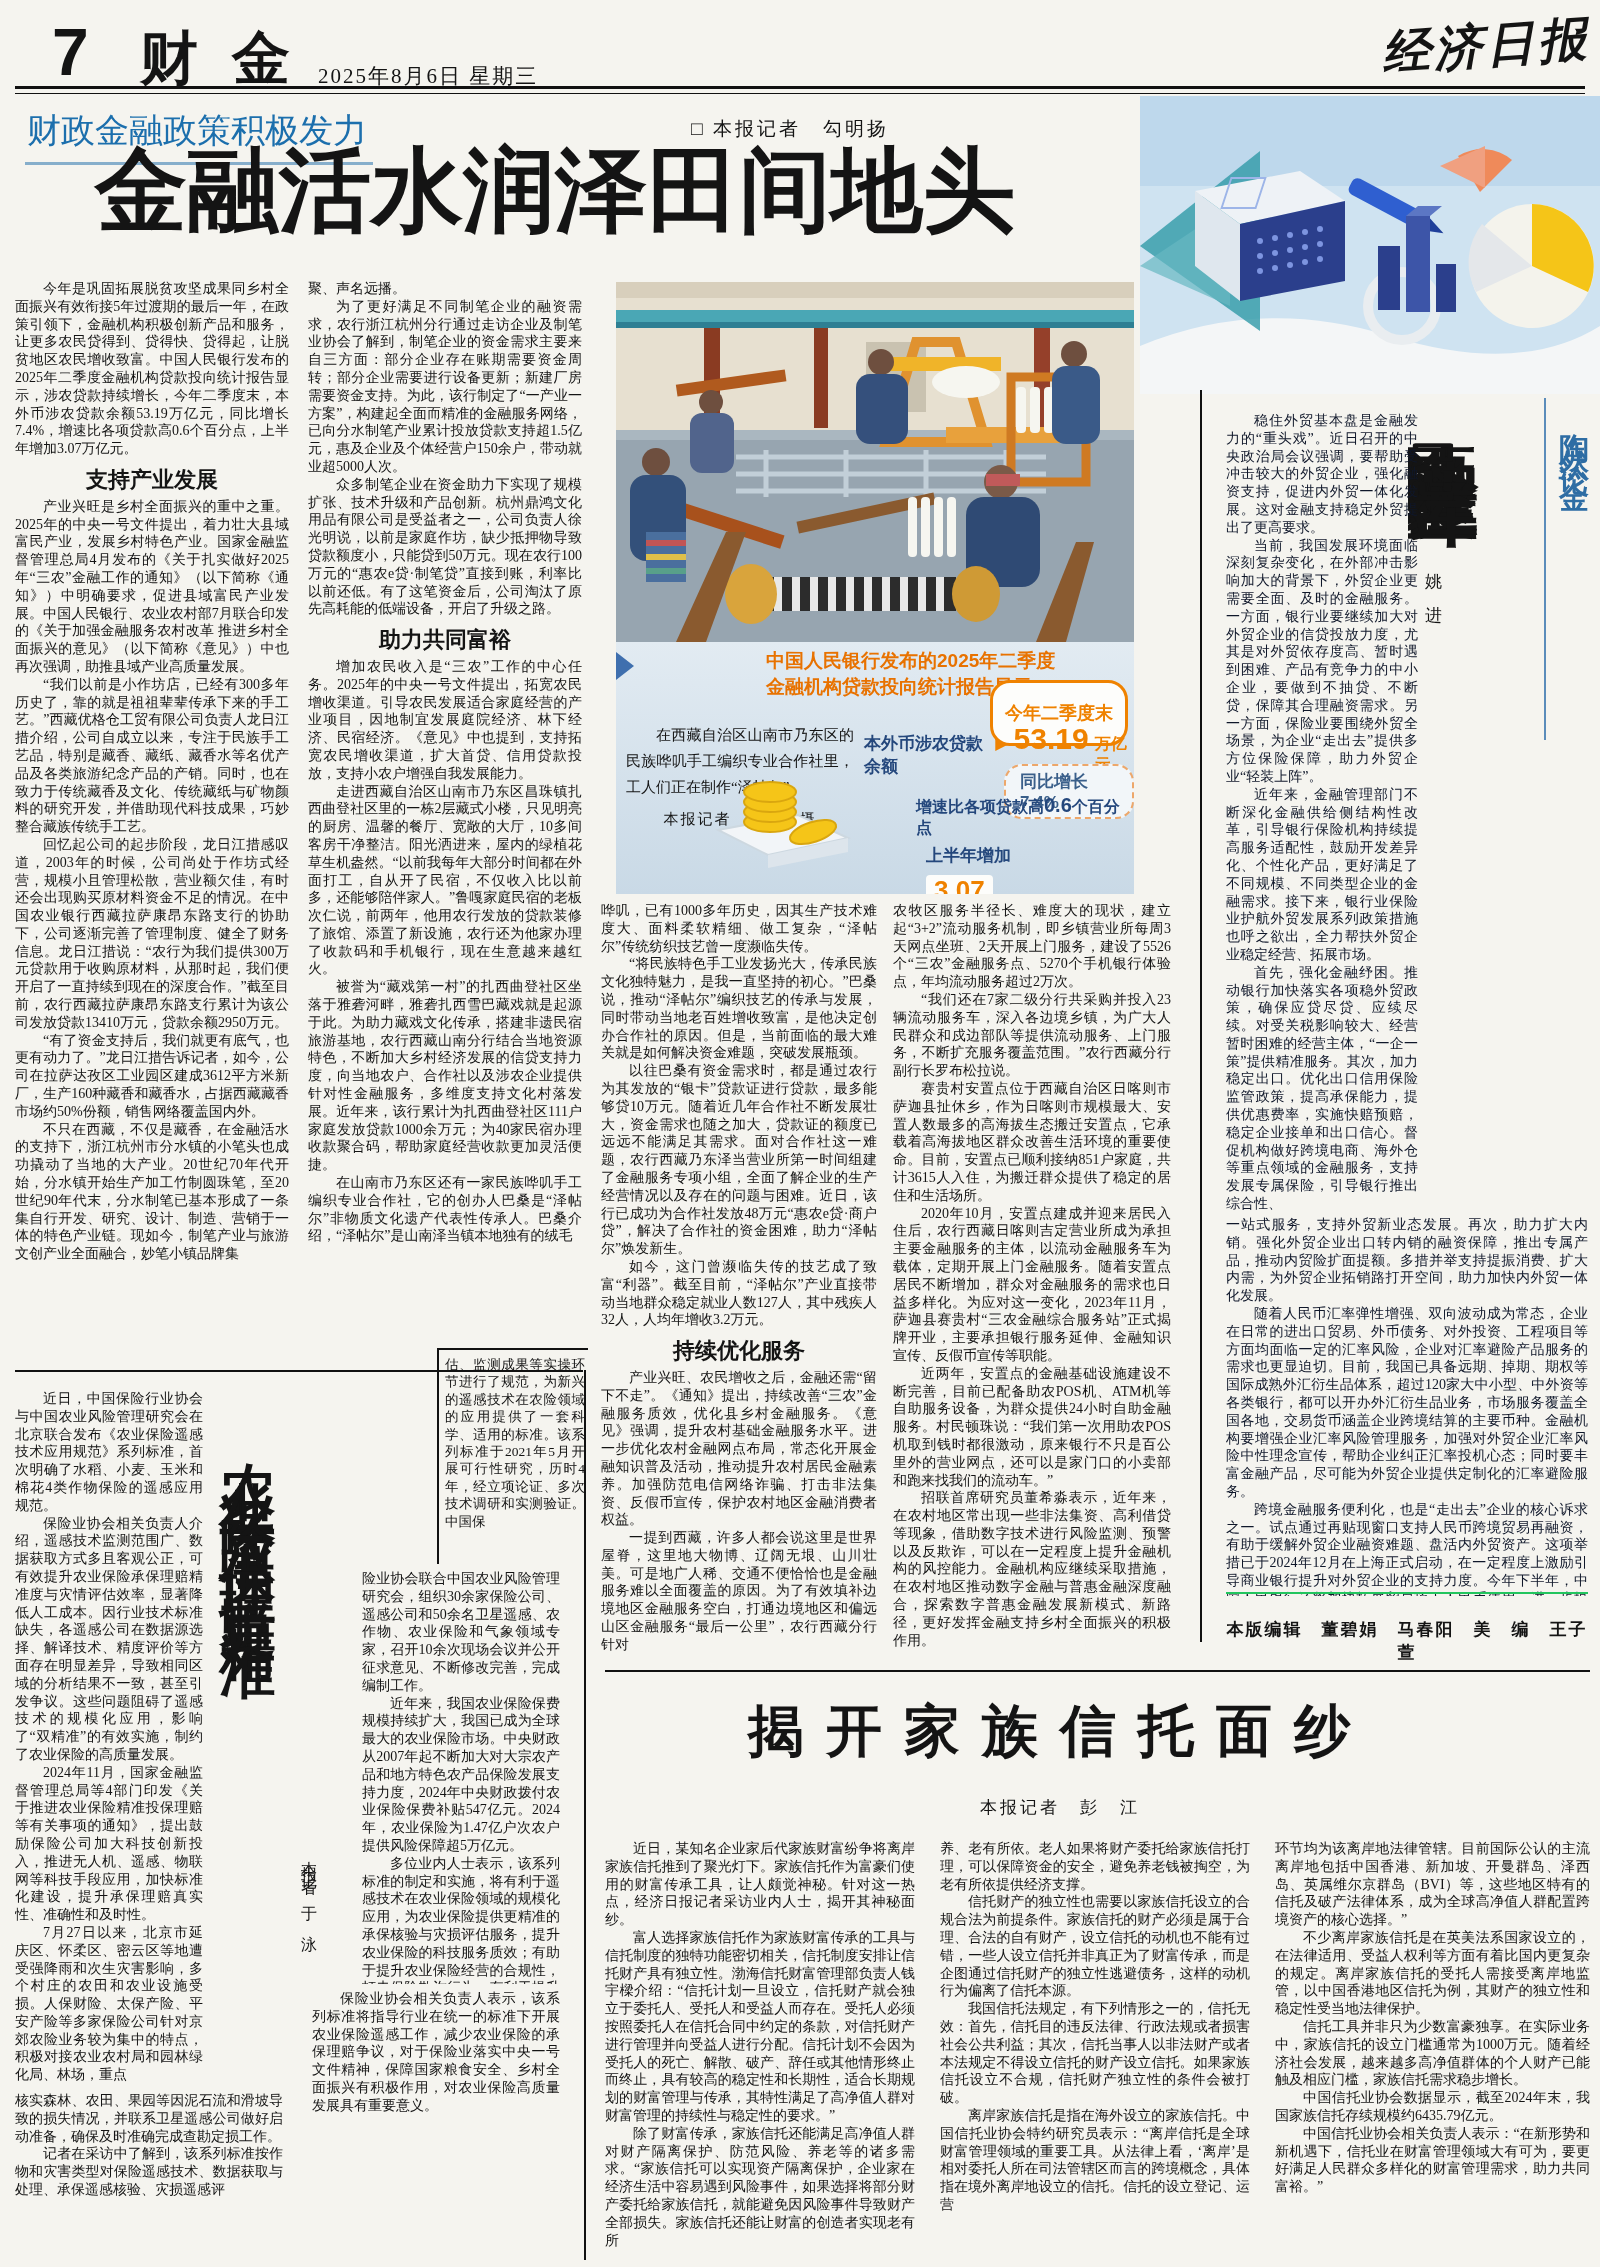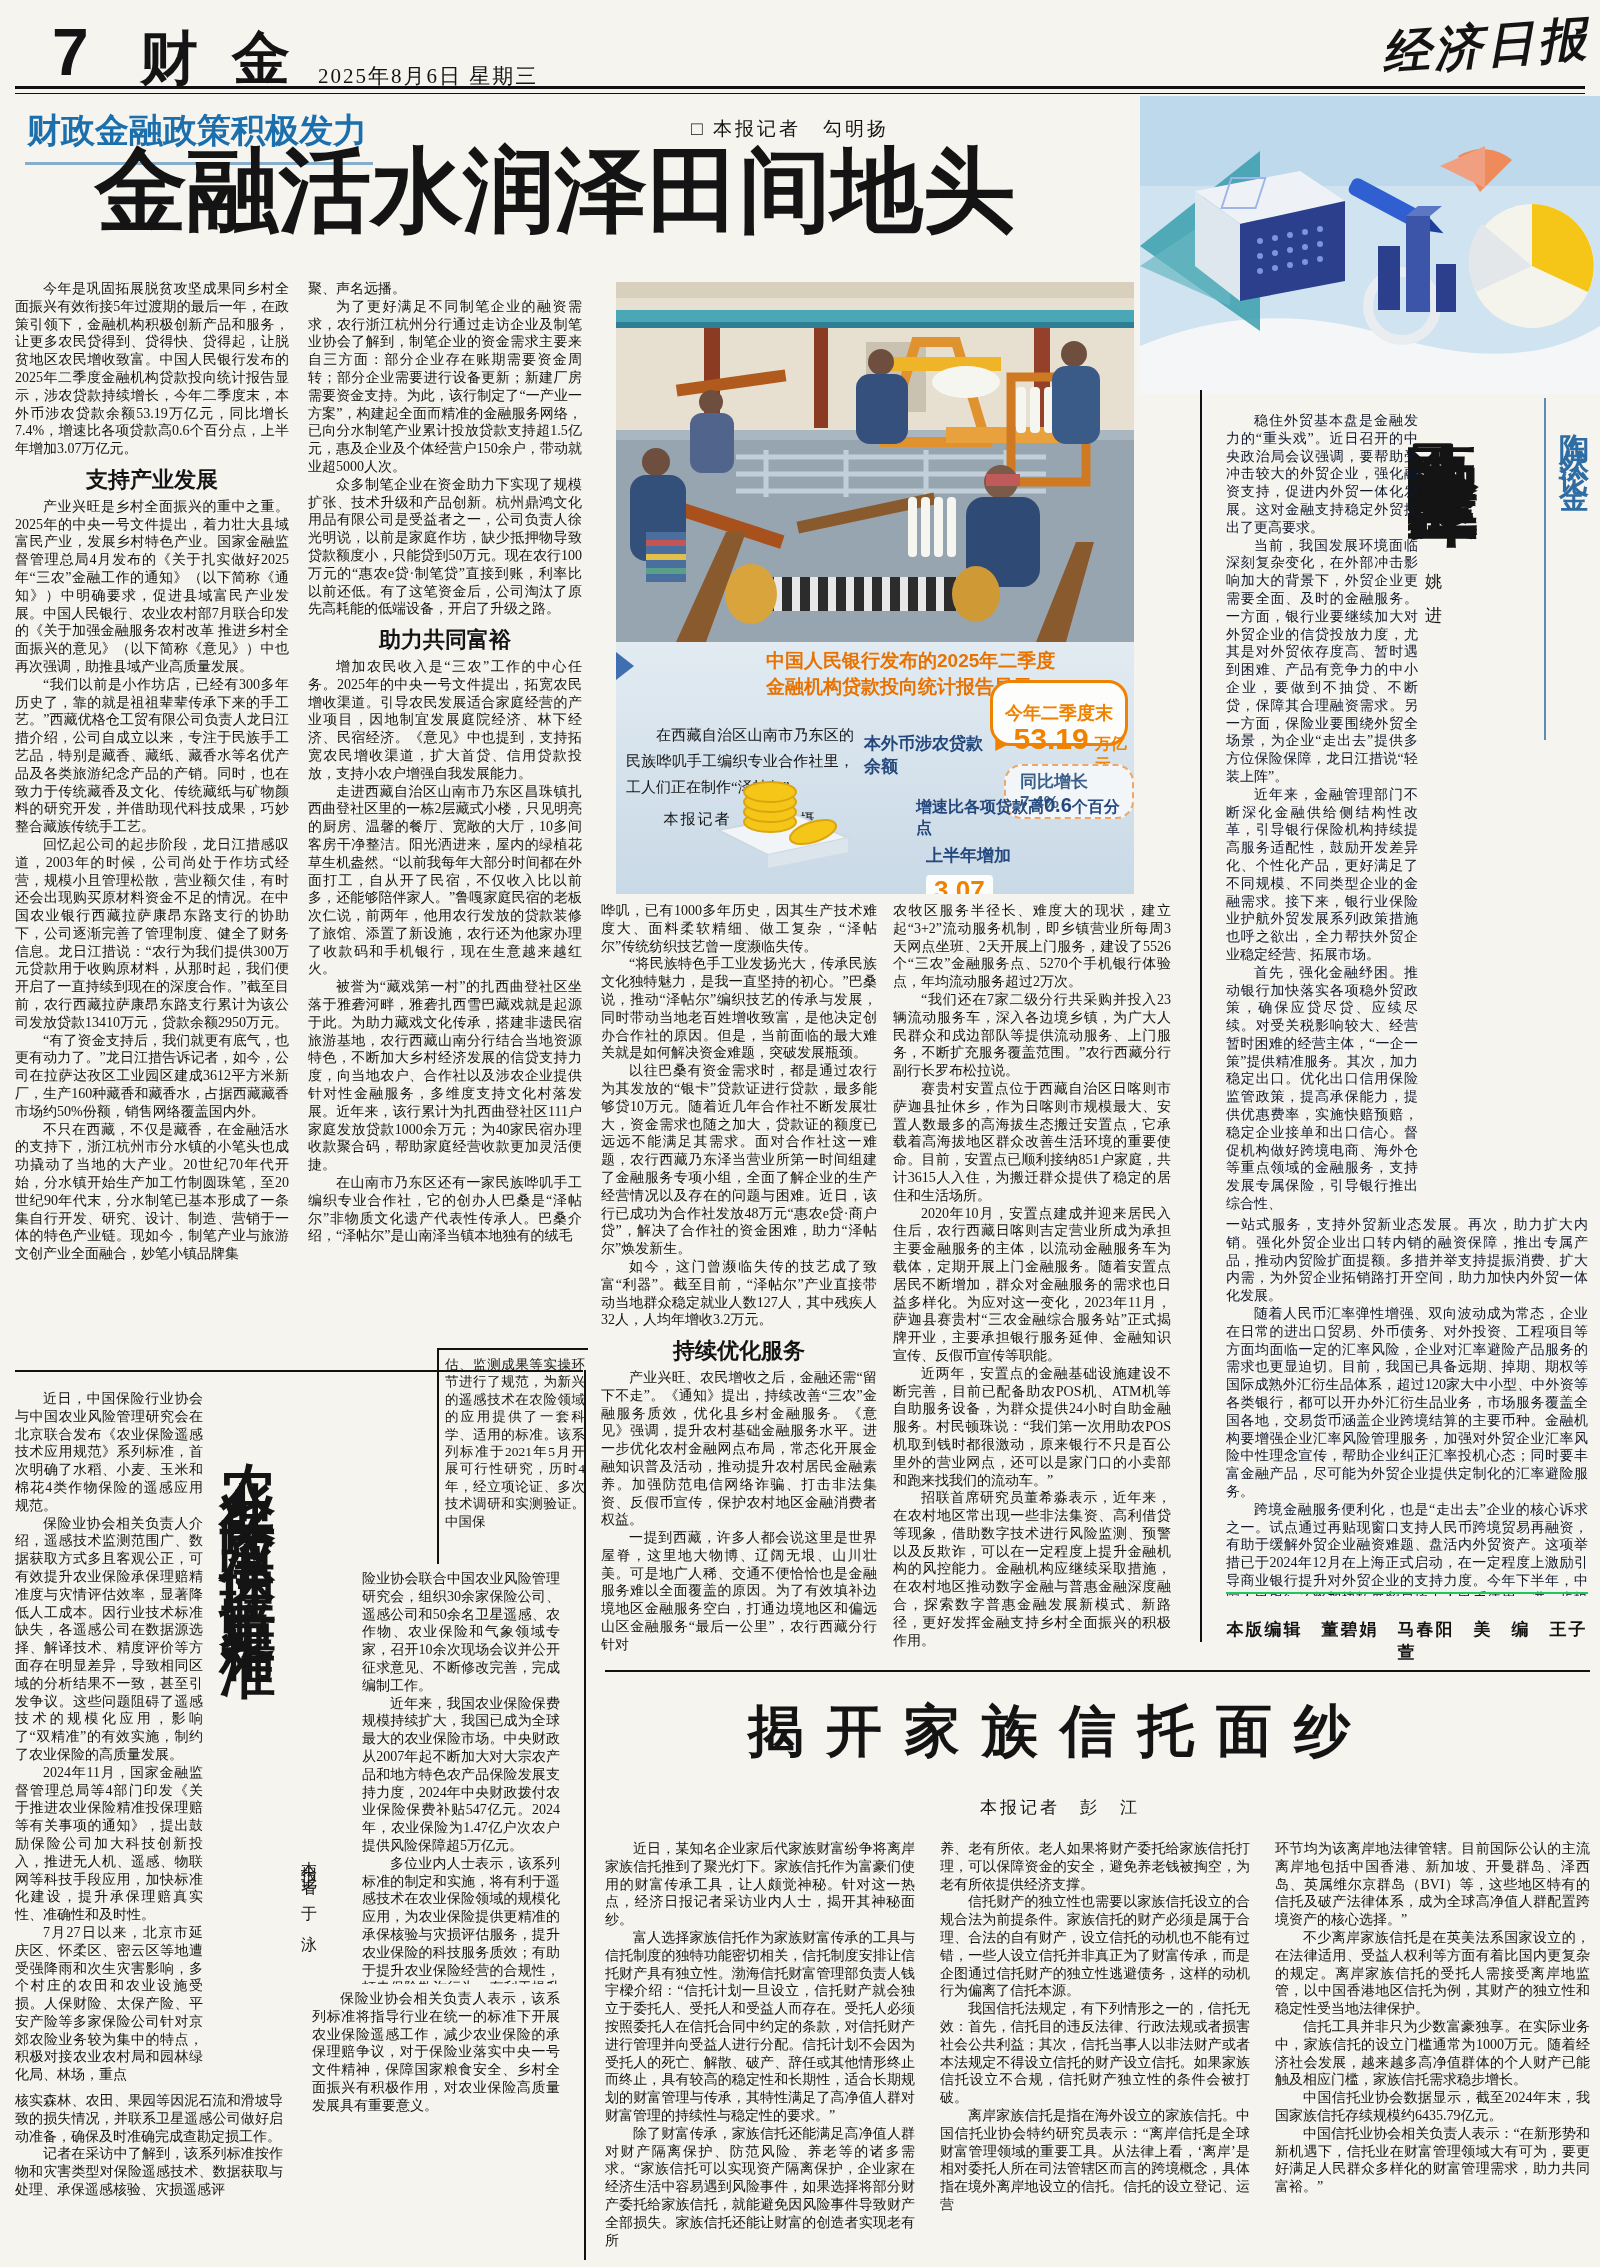--- a/index.html
+++ b/index.html
@@ -7,21 +7,21 @@
        font-family:"Liberation Serif","DejaVu Serif",serif;overflow:hidden;}
   .abs{position:absolute;}
   
   .pagenum{left:52px;top:14px;font-size:66px;font-weight:900;font-family:"Liberation Sans",sans-serif;}
   .secname{left:140px;top:20px;font-size:58px;font-weight:900;letter-spacing:34px;}
   .pdate{left:318px;top:62px;font-size:21px;letter-spacing:2px;}
   .masthead{left:1382px;top:14px;font-size:48px;font-weight:700;font-style:italic;transform:rotate(-4deg);letter-spacing:4px;}
   .rule1{left:15px;top:86px;width:1570px;height:3px;background:#111;}
   .rule2{left:15px;top:93px;width:1570px;height:1px;background:#111;}
   
-  .kicker{left:25px;top:108px;font-size:34px;font-weight:700;color:#1c6fad;border-bottom:3px solid #86aecb;padding:0 6px 8px 2px;}
+  .kicker{left:25px;top:108px;font-size:34px;font-weight:400;color:#1c6fad;border-bottom:3px solid #86aecb;padding:0 6px 8px 2px;}
   .topbyline{left:610px;top:116px;width:360px;text-align:center;font-size:19px;letter-spacing:3px;}
   .mainhead{left:95px;top:142px;width:1212px;display:flex;justify-content:space-between;
             font-size:92px;font-weight:900;font-family:"Liberation Sans",sans-serif;line-height:1.05;}
   
   .bodycol{font-size:14px;line-height:17.8px;text-align:justify;overflow:hidden;}
   .bodycol p{margin:0;text-indent:2em;}
   .bodycol p.pn{text-indent:0;}
   .bodycol h3{margin:13px 0 9px;text-align:center;font-size:22px;font-weight:700;
               font-family:"Liberation Sans",sans-serif;text-indent:0;}
   .kaicol{color:#0f172a;margin-top:16px;}
@@ -307,21 +307,21 @@
   </div>
 
 <div class="abs oprule"></div>
 <div class="abs oplabel">陶然论金</div>
 <div class="abs ophead">
   <div class="in">让更多外贸企业『轻装上阵』</div>
 </div>
 <div class="abs opauthor">姚　进</div>
 <div class="abs bodycol kaicol opnarrow">
     <p>稳住外贸基本盘是金融发力的“重头戏”。近日召开的中央政治局会议强调，要帮助受冲击较大的外贸企业，强化融资支持，促进内外贸一体化发展。这对金融支持稳定外贸提出了更高要求。</p>
-    <p>当前，我国发展环境面临深刻复杂变化，在外部冲击影响加大的背景下，外贸企业更需要全面、及时的金融服务。一方面，银行业要继续加大对外贸企业的信贷投放力度，尤其是对外贸依存度高、暂时遇到困难、产品有竞争力的中小企业，要做到不抽贷、不断贷，保障其合理融资需求。另一方面，保险业要围绕外贸全场景，为企业“走出去”提供多方位保险保障，龙日江措说“轻装上阵”。</p>
+    <p>当前，我国发展环境面临深刻复杂变化，在外部冲击影响加大的背景下，外贸企业更需要全面、及时的金融服务。一方面，银行业要继续加大对外贸企业的信贷投放力度，尤其是对外贸依存度高、暂时遇到困难、产品有竞争力的中小企业，要做到不抽贷、不断贷，保障其合理融资需求。另一方面，保险业要围绕外贸全场景，为企业“走出去”提供多方位保险保障，助力外贸企业“轻装上阵”。</p>
     <p>近年来，金融管理部门不断深化金融供给侧结构性改革，引导银行保险机构持续提高服务适配性，鼓励开发差异化、个性化产品，更好满足了不同规模、不同类型企业的金融需求。接下来，银行业保险业护航外贸发展系列政策措施也呼之欲出，全力帮扶外贸企业稳定经营、拓展市场。</p>
     <p>首先，强化金融纾困。推动银行加快落实各项稳外贸政策，确保应贷尽贷、应续尽续。对受关税影响较大、经营暂时困难的经营主体，“一企一策”提供精准服务。其次，加力稳定出口。优化出口信用保险监管政策，提高承保能力，提供优惠费率，实施快赔预赔，稳定企业接单和出口信心。督促机构做好跨境电商、海外仓等重点领域的金融服务，支持发展专属保险，引导银行推出综合性、</p>
   </div>
 <div class="abs bodycol kaicol opwide">
     <p class="pn">一站式服务，支持外贸新业态发展。再次，助力扩大内销。强化外贸企业出口转内销的融资保障，推出专属产品，推动内贸险扩面提额。多措并举支持提振消费、扩大内需，为外贸企业拓销路打开空间，助力加快内外贸一体化发展。</p>
     <p>随着人民币汇率弹性增强、双向波动成为常态，企业在日常的进出口贸易、外币债务、对外投资、工程项目等方面均面临一定的汇率风险，企业对汇率避险产品服务的需求也更显迫切。目前，我国已具备远期、掉期、期权等国际成熟外汇衍生品体系，超过120家大中小型、中外资等各类银行，都可以开办外汇衍生品业务，市场服务覆盖全国各地，交易货币涵盖企业跨境结算的主要币种。金融机构要增强企业汇率风险管理服务，加强对外贸企业汇率风险中性理念宣传，帮助企业纠正汇率投机心态；同时要丰富金融产品，尽可能为外贸企业提供定制化的汇率避险服务。</p>
     <p>跨境金融服务便利化，也是“走出去”企业的核心诉求之一。试点通过再贴现窗口支持人民币跨境贸易再融资，有助于缓解外贸企业融资难题、盘活内外贸资产。这项举措已于2024年12月在上海正式启动，在一定程度上激励引导商业银行提升对外贸企业的支持力度。今年下半年，中国人民银行还将加快拓展贸易项下人民币使用，进一步提升人民币融资货币功能，优化本外币一体化资金池和境内企业境外上市管理政策。此外，发展人民币离岸市场，推动形成稳定的、期限齐全的流动性供给渠道。</p>
   </div>
 <div class="abs credits">本版编辑　董碧娟　马春阳　美　编　王子萱</div>
 

